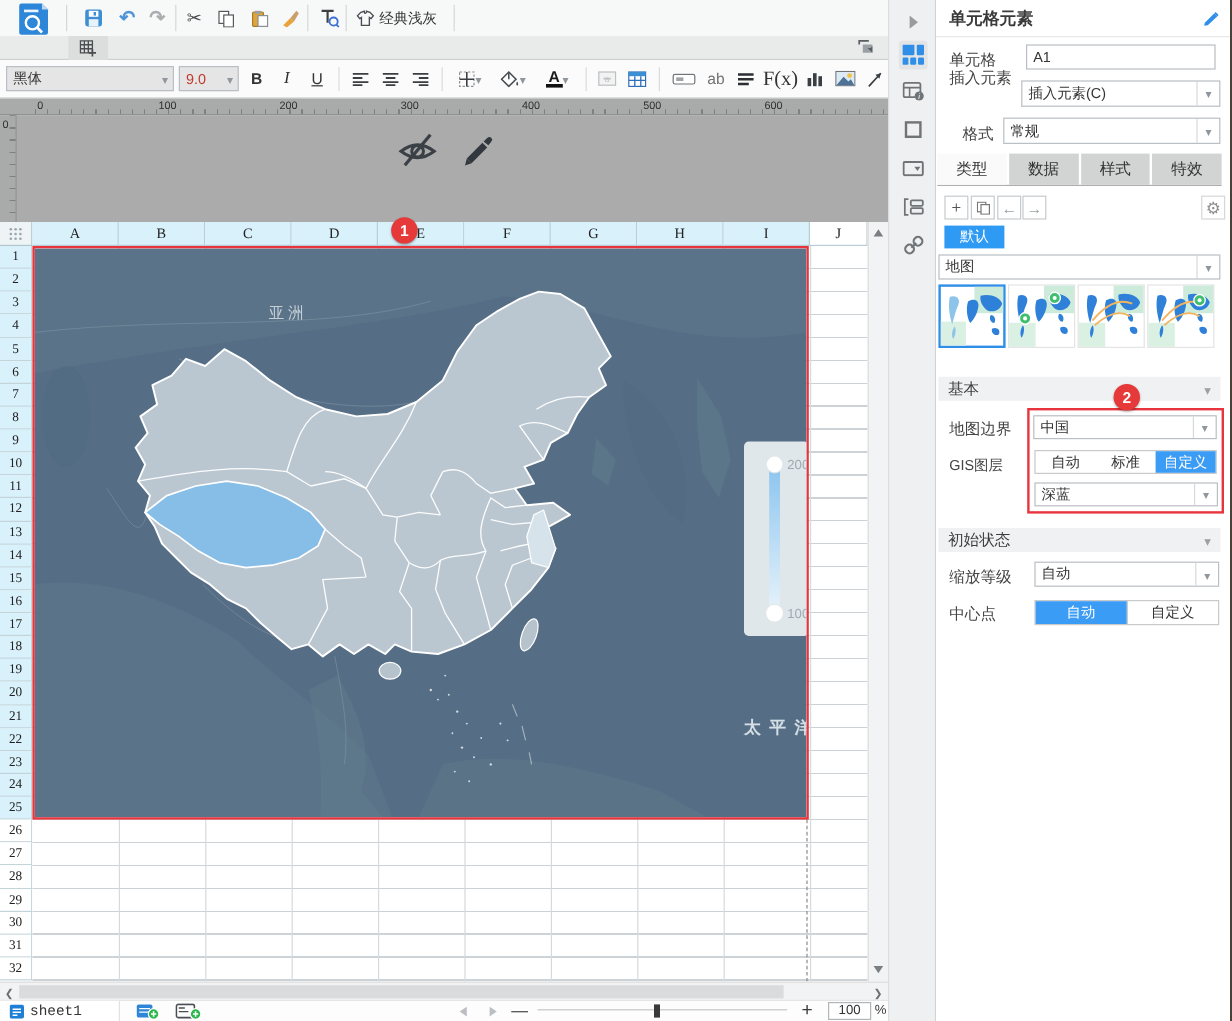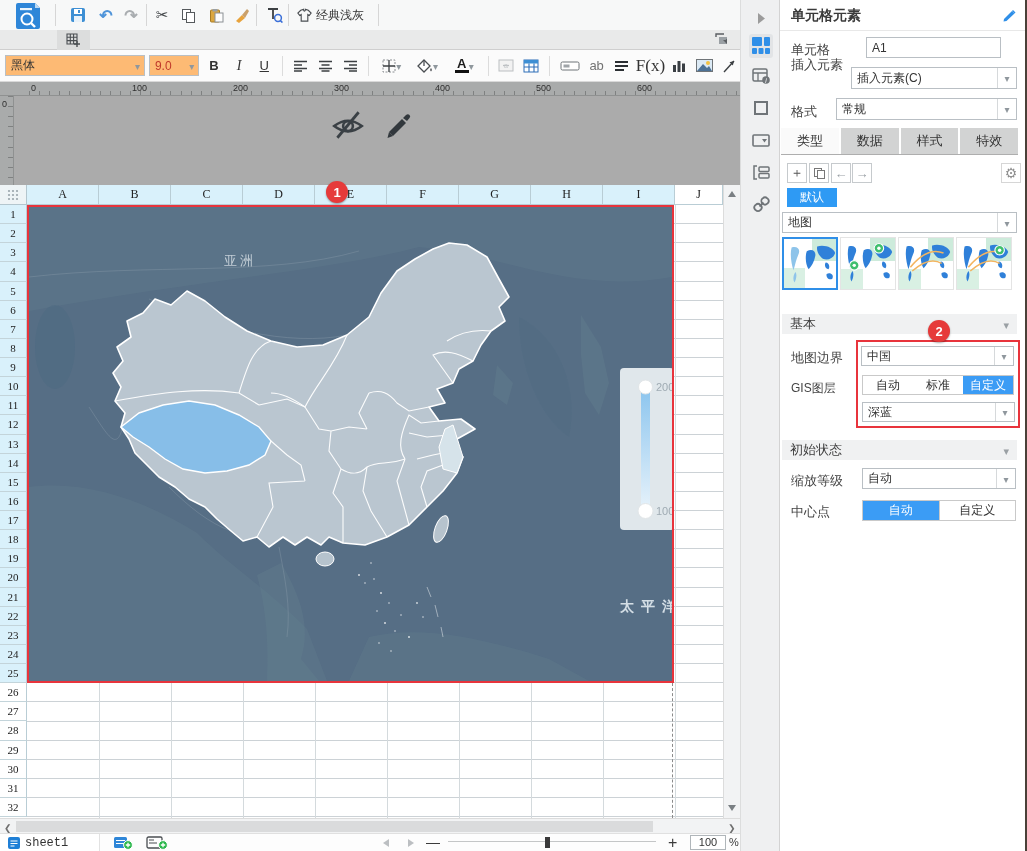--- a/index.html
+++ b/index.html
@@ -18,21 +18,21 @@
 
   
   #tabrow { left:0; top:30px; width:740px; height:20px; background:#e9eaea; border-bottom:1px solid #cfcfcf; }
   #newreport { position:absolute; left:57px; top:0; width:33px; height:20px; background:#dcdddd; display:flex; align-items:center; justify-content:center; }
   #worktab { position:absolute; left:90px; top:0; width:240px; height:20px; background:#fff; border-right:1px solid #cfcfcf; display:flex; align-items:center; gap:5px; padding:0 6px; font-family:"Liberation Mono", monospace; font-size:12px; }
   #worktab .close { margin-left:auto; color:#777; font-size:12px; cursor:pointer; }
   #popout { position:absolute; right:12px; top:3px; }
 
   
   #fontrow { left:0; top:50px; width:740px; height:32px; background:#fbfbfb; border-bottom:1px solid #d9d9d9; display:flex; align-items:center; padding-left:5px; gap:4px; }
-  .combo { height:21px; border:1px solid #b9bfc4; background:#fdba74; display:flex; align-items:center; padding-left:5px; font-size:12px; }
+  .combo { height:21px; border:1px solid #b9bfc4; background:#e5e5e5; display:flex; align-items:center; padding-left:5px; font-size:12px; }
   .combo .chev { margin-left:auto; padding-right:4px; }
   .fbtn { width:22px; height:22px; display:flex; align-items:center; justify-content:center; }
   .fsep { width:1px; height:20px; background:#dcdcdc; margin:0 3px; }
 
   
   #hruler { left:0; top:82px; width:740px; height:14px; background:#a9abab; border-bottom:1px solid #8f9191; overflow:hidden; }
   #hruler .rlab { position:absolute; top:1px; font-size:9px; color:#2f2f2f; }
   #hruler .ticks { position:absolute; left:29px; top:9px; width:711px; height:5px;
     background:repeating-linear-gradient(to right, #7f8181 0 1px, transparent 1px 10.1px); }
   #vruler { left:0; top:96px; width:14px; height:89px; background:#a9abab; border-right:1px solid #8f9191; }
@@ -611,31 +611,31 @@
   <div class="ptitle">单元格元素</div>
   <span class="icn abs" style="right:10px;top:8px">
     <svg width="15" height="15" viewBox="0 0 15 15">
         <path d="M2,13 L10,5 L12.5,7.5 L4.5,15 L1.5,15.5 Z" fill="#2f8fe8" transform="translate(0,-2)"></path>
         <path d="M11,2 L13.5,4.5 L12.5,5.5 L10,3 Z" fill="#2f8fe8"></path>
       </svg>
   </span>
   <div class="abs" style="left:0;top:30px;width:246px;height:1px;background:#e8e8e8"></div>
 
   <div class="plabel" style="left:11px;top:41px">单元格</div>
-  <div class="pinput" style="left:86px;top:37px;width:135px;height:21px">A1</div>
+  <div class="pinput" style="left:75px;top:37px;width:158px;height:21px">A1</div>
 
   <div class="plabel" style="left:11px;top:56px">插入元素</div>
   <div class="dd" style="left:71px;top:67px;width:166px;height:22px">
     <span>插入元素(C)</span>
     <span class="ddbtn">
         <span class="chev"></span>
       </span>
   </div>
 
-  <div class="plabel" style="left:11px;top:103px">格式</div>
+  <div class="plabel" style="left:22px;top:103px">格式</div>
   <div class="dd" style="left:56px;top:98px;width:181px;height:22px">
     <span>常规</span>
     <span class="ddbtn">
         <span class="chev"></span>
       </span>
   </div>
 
   <div id="ptabs">
       <div class="ptab active">类型</div>
       <div class="ptab">数据</div>

